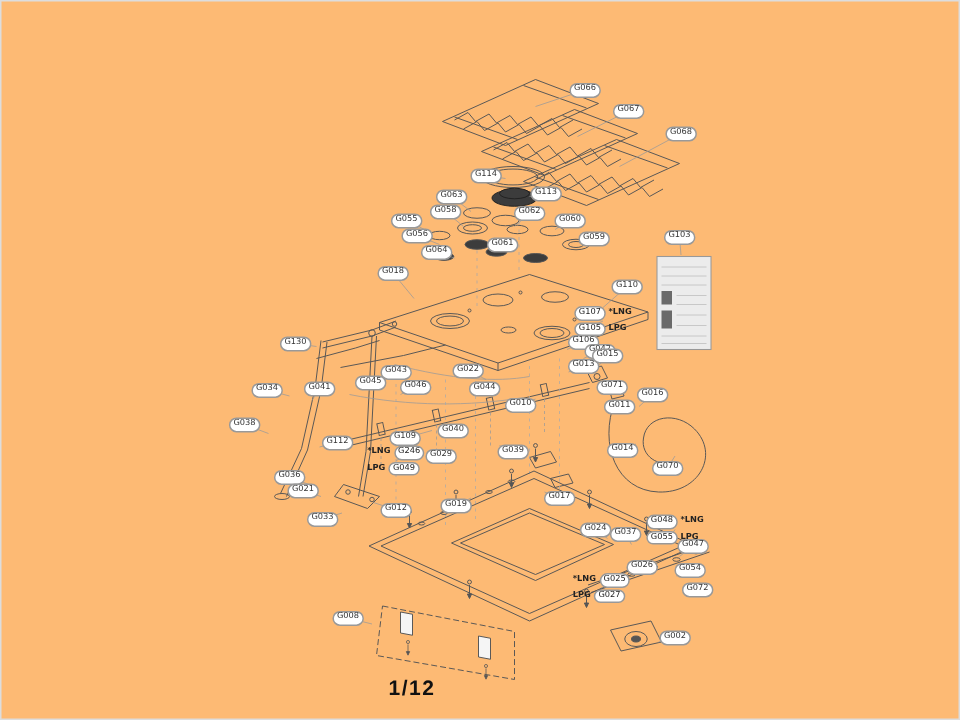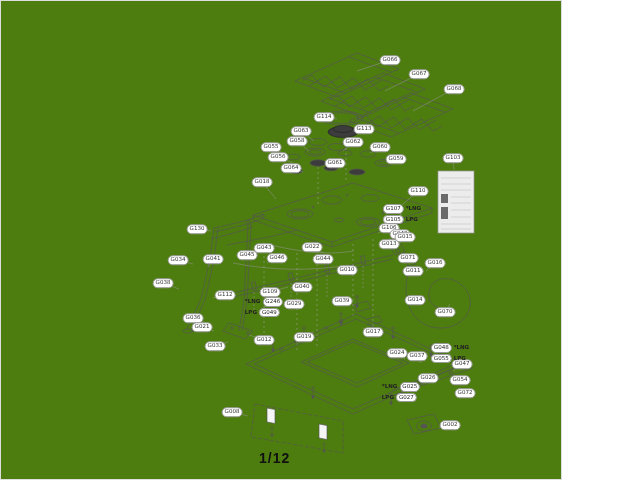--- a/index.html
+++ b/index.html
@@ -1,17 +1,17 @@
 <!DOCTYPE html>
 <html><head>
 <meta charset="utf-8">
 <style>
   html,body{margin:0;padding:0;background:#fff;}
   .stage{
-    position:relative;width:562px;height:480px;background:#4d7c0f;overflow:hidden;
+    position:relative;width:640px;height:480px;background:#fdba74;overflow:hidden;
     border:1px solid #ddd;box-sizing:border-box;
     font-family:"DejaVu Sans",sans-serif;
   }
   .stage svg{position:absolute;left:0;top:0;}
   #callout-layer{position:absolute;left:0;top:0;width:640px;height:480px;}
   .callout{
     position:absolute;transform:translate(-50%,-50%);
     font:5.5px "DejaVu Sans",sans-serif;color:#333;line-height:1;
     border:1px solid #999;border-radius:7px;padding:1px 2px;
     background:#fff;white-space:nowrap;

